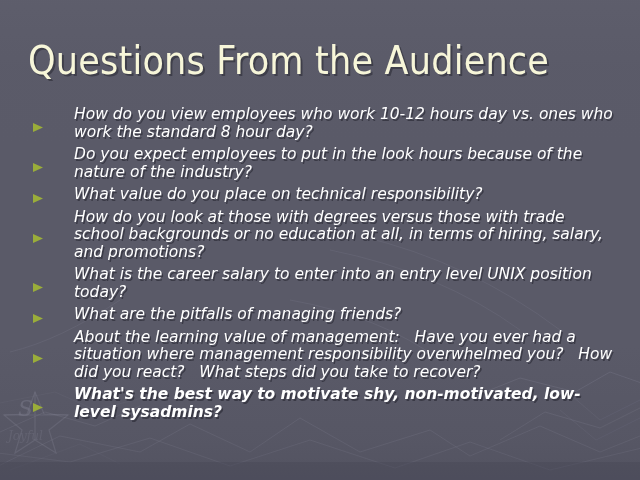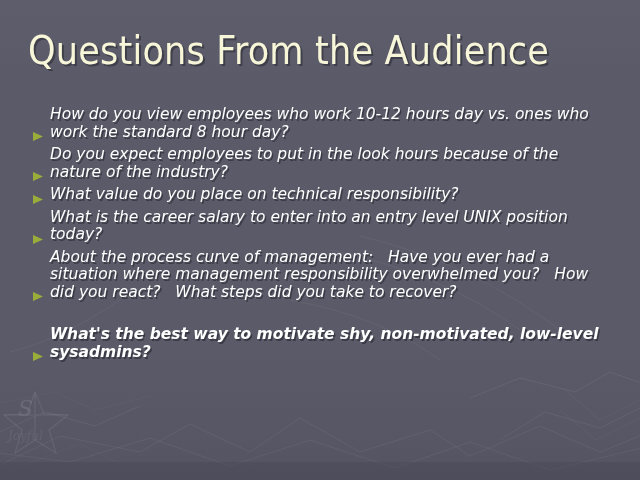--- a/index.html
+++ b/index.html
@@ -59,21 +59,21 @@
     width: 78px;
     height: 70px;
     pointer-events: none;
     opacity: 0.40;
   }
 
   
   #title {
     position: absolute;
     left: 28px;
-    top: 28px;
+    top: 38px;
     width: 590px;
     font-size: 39px;
     line-height: 46px;
     font-weight: 400;
     font-stretch: condensed;
     letter-spacing: 0.2px;
     color: #f7f6d9;
     text-shadow: 2px 2px 0 rgba(40,40,50,0.55);
     white-space: nowrap;
   }
@@ -81,22 +81,23 @@
   
   #bullets {
     position: absolute;
     left: 33px;
     top: 106px;
     width: 580px;
   }
   .bullet-row {
     position: relative;
     display: flex;
-    align-items: flex-end;
+    align-items: center;
     margin-bottom: 5px;
+    gap: 24px;
   }
   .bullet-marker {
     flex: 0 0 auto;
     width: 12px;
     margin-top: 7px;
     margin-right: 5px;
     line-height: 0;
   }
   .bullet-marker svg { display: block; }
   .bullet-text {
@@ -104,21 +105,20 @@
     font-size: 15.5px;
     line-height: 17.5px;
     font-style: italic;
     font-weight: 400;
     color: #ffffff;
     text-shadow: 1.5px 1.5px 0 rgba(42,42,52,0.65);
     white-space: pre-wrap;
   }
   .bullet-text.emphasis {
     font-weight: 700;
-    margin-top: 20px;
   }
 </style>
 </head>
 <body>
 
 <div id="slide">
 
   <svg id="bg-svg" viewBox="0 0 640 480" preserveAspectRatio="none" aria-hidden="true">
     <g stroke="rgba(150,150,168,0.22)" stroke-width="1" fill="none">
       <path d="M -10 470 L 60 436 L 140 452 L 190 424 L 250 452 L 300 418 L 360 452 L 430 430 L 470 456 L 540 426 L 600 452 L 650 432"></path>
@@ -178,29 +178,45 @@
           </svg>
         </span>
         <span class="bullet-text">What value do you place on technical responsibility?</span>
       </div>
       <div class="bullet-row">
         <span class="bullet-marker">
           <svg width="10" height="9" viewBox="0 0 10 9">
             <polygon points="0,0 10,4.5 0,9" fill="#9aad3a"></polygon>
           </svg>
         </span>
+        <span class="bullet-text">How do you look at those with degrees versus those with trade school backgrounds or no education at all, in terms of hiring, salary, and promotions?</span>
+      </div>
+      <div class="bullet-row">
+        <span class="bullet-marker">
+          <svg width="10" height="9" viewBox="0 0 10 9">
+            <polygon points="0,0 10,4.5 0,9" fill="#9aad3a"></polygon>
+          </svg>
+        </span>
         <span class="bullet-text">What is the career salary to enter into an entry level UNIX position today?</span>
       </div>
       <div class="bullet-row">
         <span class="bullet-marker">
           <svg width="10" height="9" viewBox="0 0 10 9">
             <polygon points="0,0 10,4.5 0,9" fill="#9aad3a"></polygon>
           </svg>
         </span>
-        <span class="bullet-text">About the process curve of management:   Have you ever had a situation where management responsibility overwhelmed you?   How did you react?   What steps did you take to recover?</span>
+        <span class="bullet-text">What are the pitfalls of managing friends?</span>
+      </div>
+      <div class="bullet-row">
+        <span class="bullet-marker">
+          <svg width="10" height="9" viewBox="0 0 10 9">
+            <polygon points="0,0 10,4.5 0,9" fill="#9aad3a"></polygon>
+          </svg>
+        </span>
+        <span class="bullet-text">About the learning value of management:   Have you ever had a situation where management responsibility overwhelmed you?   How did you react?   What steps did you take to recover?</span>
       </div>
       <div class="bullet-row">
         <span class="bullet-marker">
           <svg width="10" height="9" viewBox="0 0 10 9">
             <polygon points="0,0 10,4.5 0,9" fill="#9aad3a"></polygon>
           </svg>
         </span>
         <span class="bullet-text emphasis">What's the best way to motivate shy, non-motivated, low-level sysadmins?</span>
       </div>
     </div>

